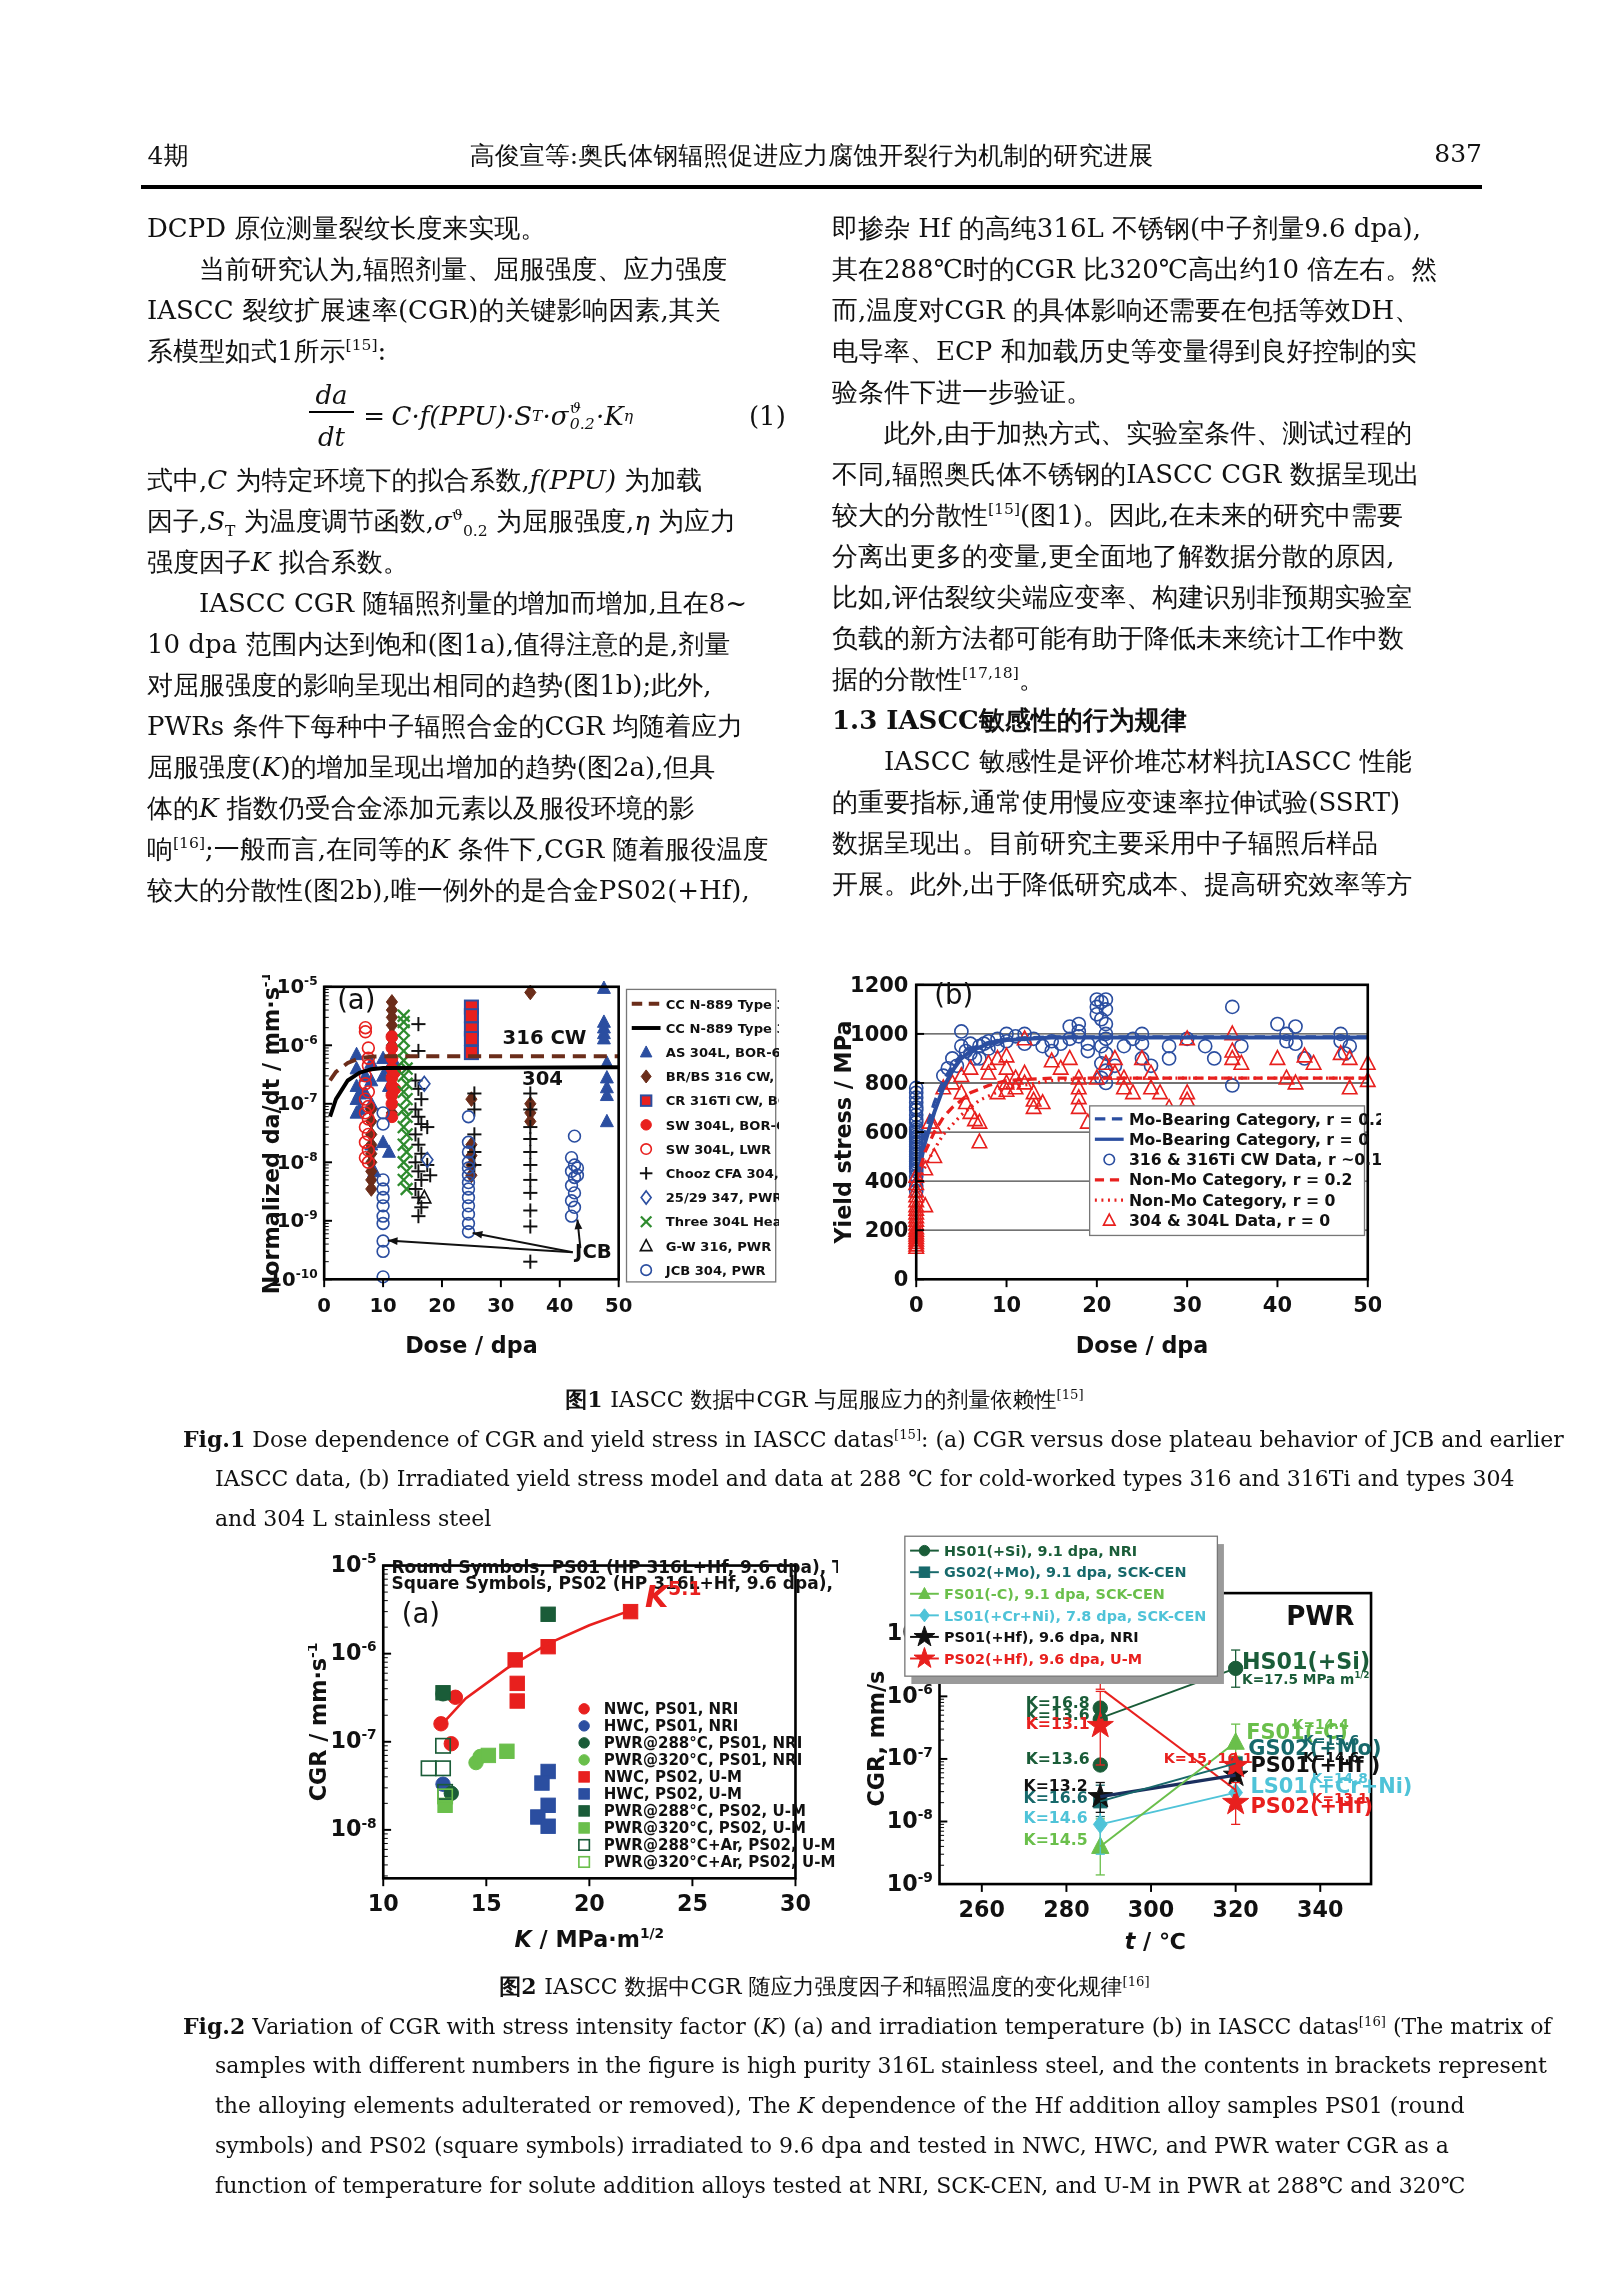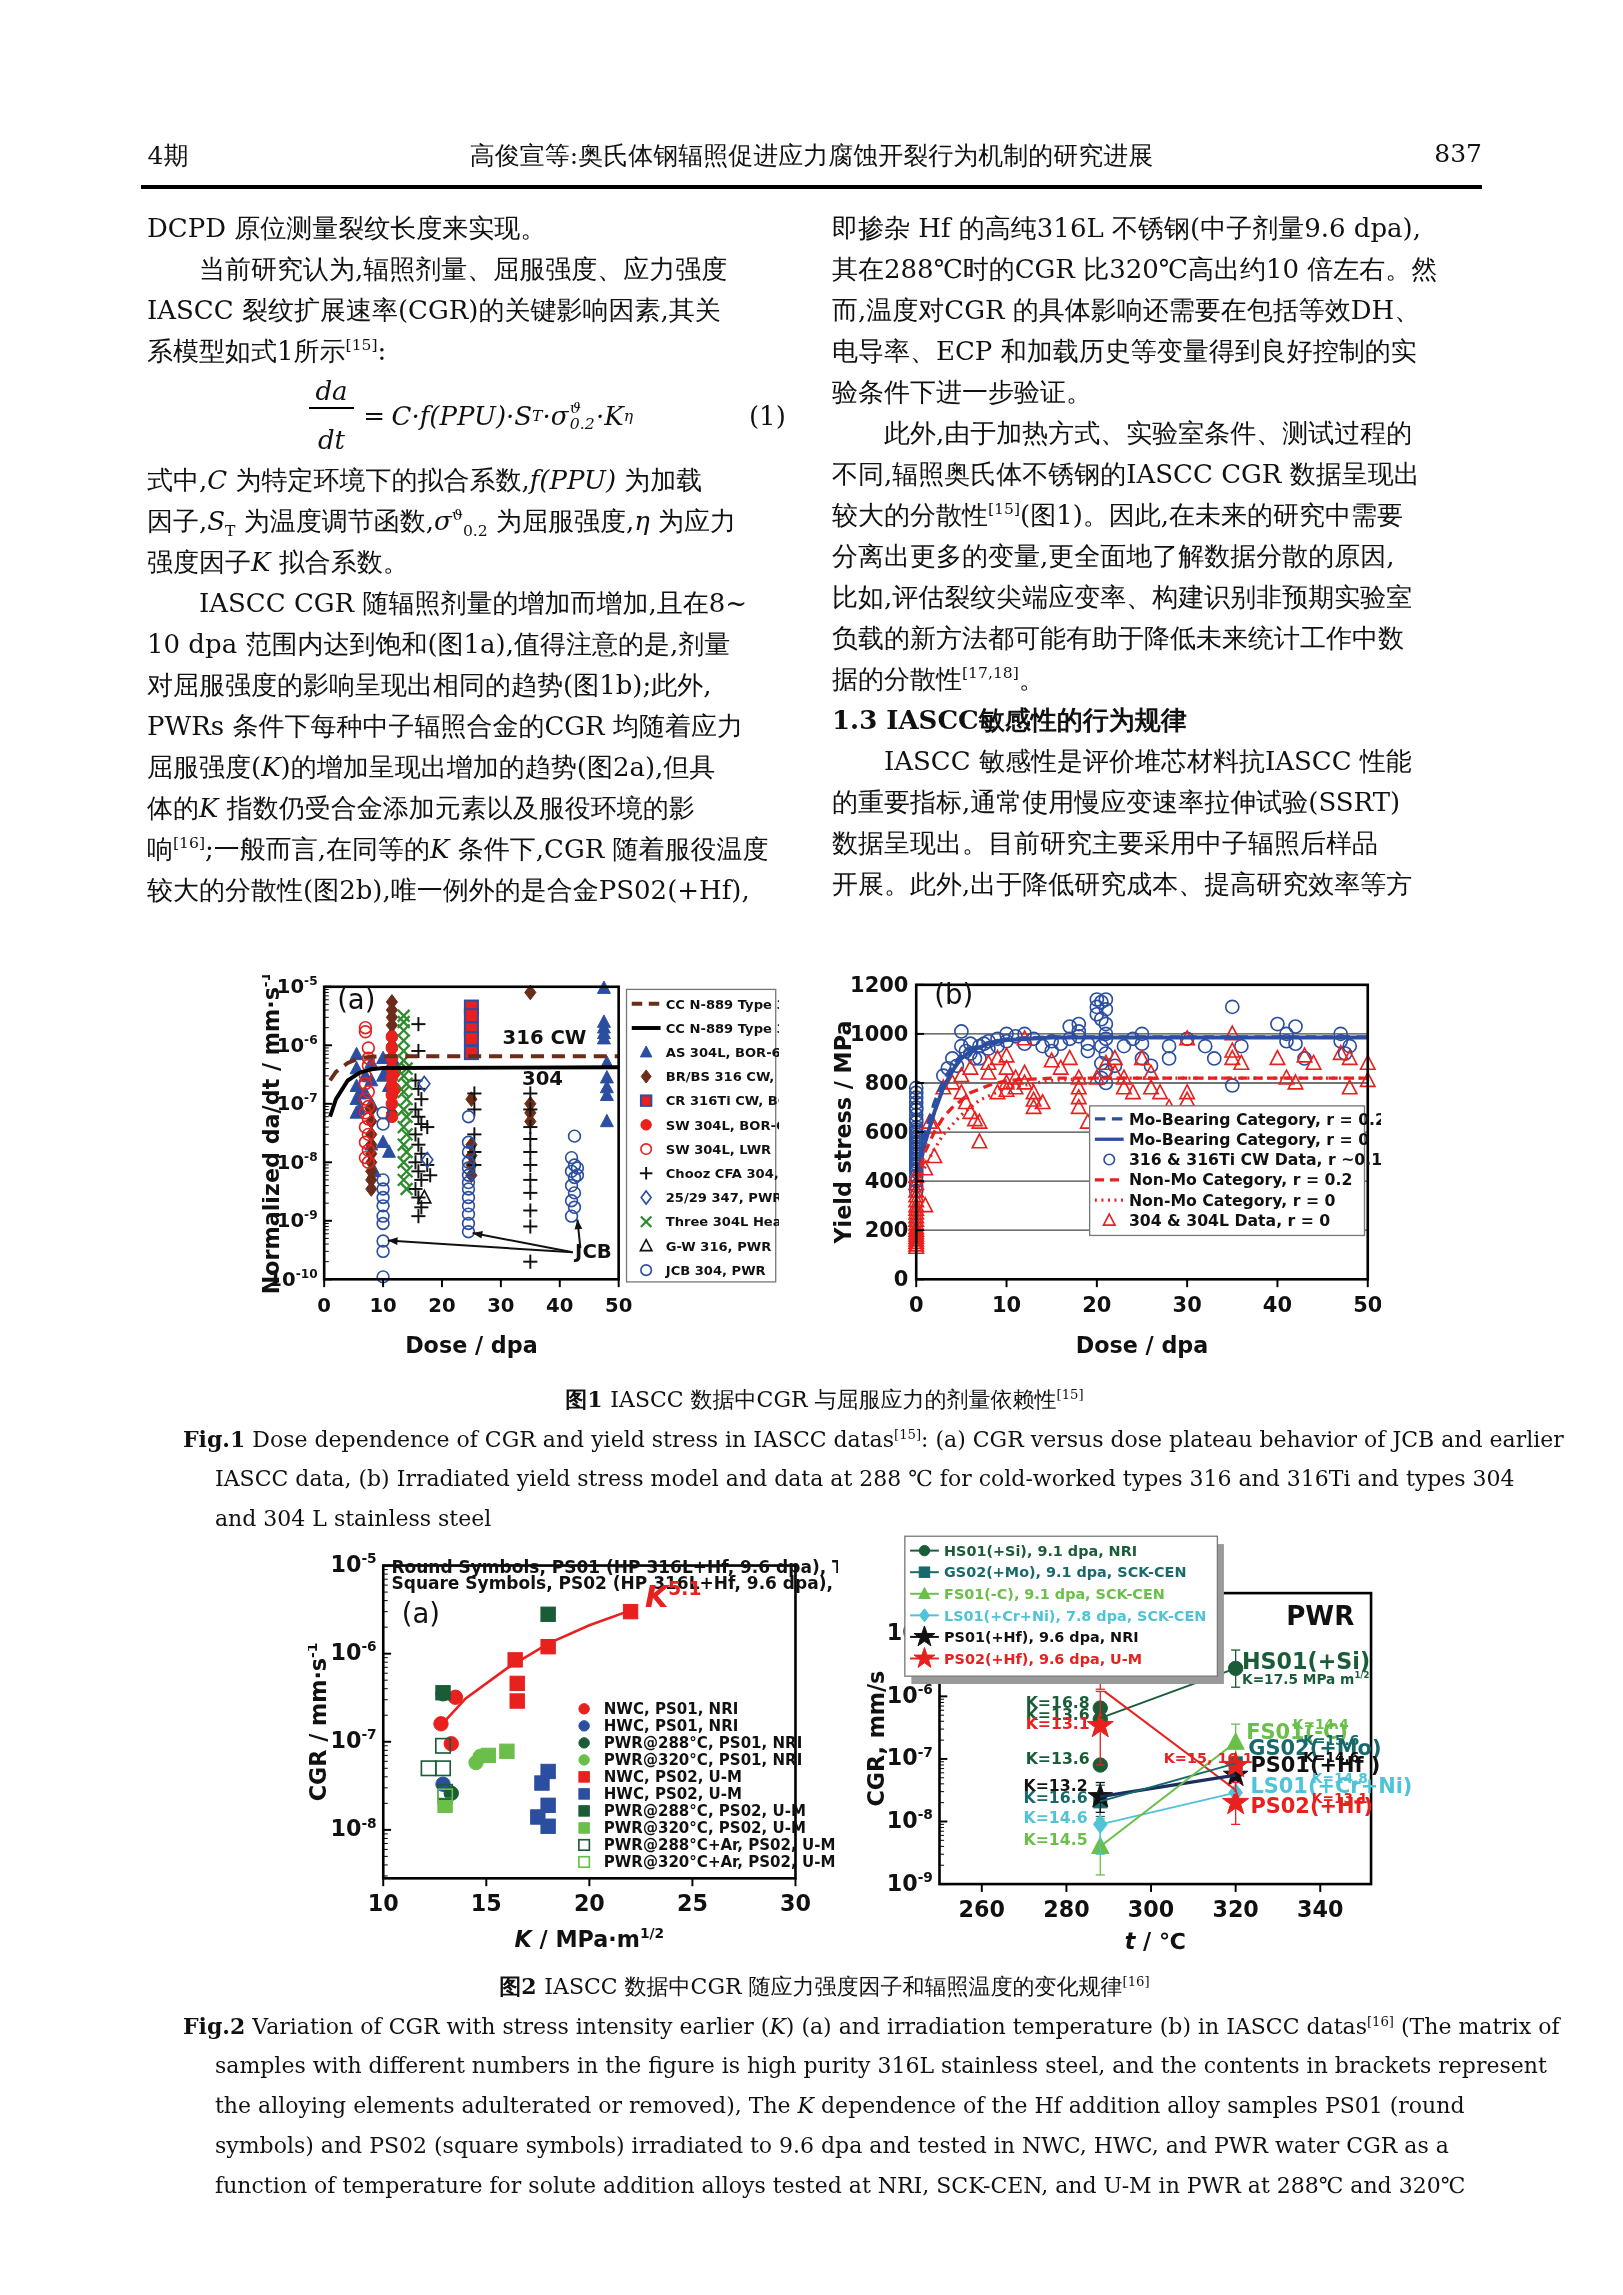--- a/index.html
+++ b/index.html
@@ -15,21 +15,21 @@
   .ind{text-indent:52px;}
   .head{font-weight:bold;}
   .sup{font-size:60%;vertical-align:super;line-height:0;}
   .sub{font-size:60%;vertical-align:sub;line-height:0;}
   .it{font-style:italic;}
   .bd{font-weight:bold;}
   .equation{height:88px;position:relative;display:flex;align-items:center;justify-content:center;
             font-size:26px;font-style:italic;}
   .frac{display:inline-flex;flex-direction:column;align-items:center;margin-right:9.2px;}
   .frac .ft{border-bottom:2px solid #000;padding:0 6.5px 1.3px;line-height:1.1;}
-  .frac .fb{padding-top:17px;line-height:1.1;}
+  .frac .fb{padding-top:10px;line-height:1.1;}
   .stack{display:inline-flex;flex-direction:column;font-size:15.7px;line-height:15.7px;
          vertical-align:-10.5px;margin:0 1.3px;}
   .eqno{position:absolute;right:9.2px;font-style:normal;}
   .chart{position:absolute;}
   .cap{position:absolute;left:183px;width:1283px;font-size:22px;}
   .cap .line{height:40px;line-height:40px;white-space:nowrap;}
   .ctr{text-align:center;}
   .cont{margin-left:32px;}
 </style>
 </head>
@@ -983,20 +983,20 @@
       <line x1="70" y1="195" x2="114" y2="195" stroke="#e8201e" stroke-width="3"></line>
       <path d="M92.0 178.2L95.9 189.7L108.0 189.8L98.3 197.0L101.9 208.6L92.0 201.6L82.1 208.6L85.7 197.0L76.0 189.8L88.1 189.7Z" fill="#e8201e" stroke="#e8201e" stroke-width="1.5"></path>
       <text x="122" y="202.92" fill="#e8201e" font-size="22" text-anchor="start" font-family="&quot;DejaVu Sans&quot;,&quot;Liberation Sans&quot;,sans-serif" font-weight="bold"><tspan>PS02(+Hf), 9.6 dpa, U-M</tspan></text>
     </svg></div>
 
 <div class="cap" style="top:1966px;">
   <div>
       <div class="line ctr"><span class="bd">图2 </span><span>IASCC 数据中CGR 随应力强度因子和辐照温度的变化规律</span><span class="sup">[16]</span></div>
     </div>
   <div>
-      <div class="line"><span class="bd">Fig.2</span><span>  Variation of CGR with stress intensity earlier (</span><span class="it">K</span><span>) (a) and irradiation temperature (b) in IASCC datas</span><span class="sup">[16]</span><span> (The matrix of</span></div>
+      <div class="line"><span class="bd">Fig.2</span><span>  Variation of CGR with stress intensity factor (</span><span class="it">K</span><span>) (a) and irradiation temperature (b) in IASCC datas</span><span class="sup">[16]</span><span> (The matrix of</span></div>
       <div class="line cont"><span>samples with different numbers in the figure is high purity 316L stainless steel, and the contents in brackets represent</span></div>
       <div class="line cont"><span>the alloying elements adulterated or removed), The </span><span class="it">K</span><span> dependence of the Hf addition alloy samples PS01 (round</span></div>
       <div class="line cont"><span>symbols) and PS02 (square symbols) irradiated to 9.6 dpa and tested in NWC, HWC, and PWR water CGR as a</span></div>
       <div class="line cont"><span>function of temperature for solute addition alloys tested at NRI, SCK-CEN, and U-M in PWR at 288℃ and 320℃</span></div>
     </div>
 </div>
 
 
 </body></html>

